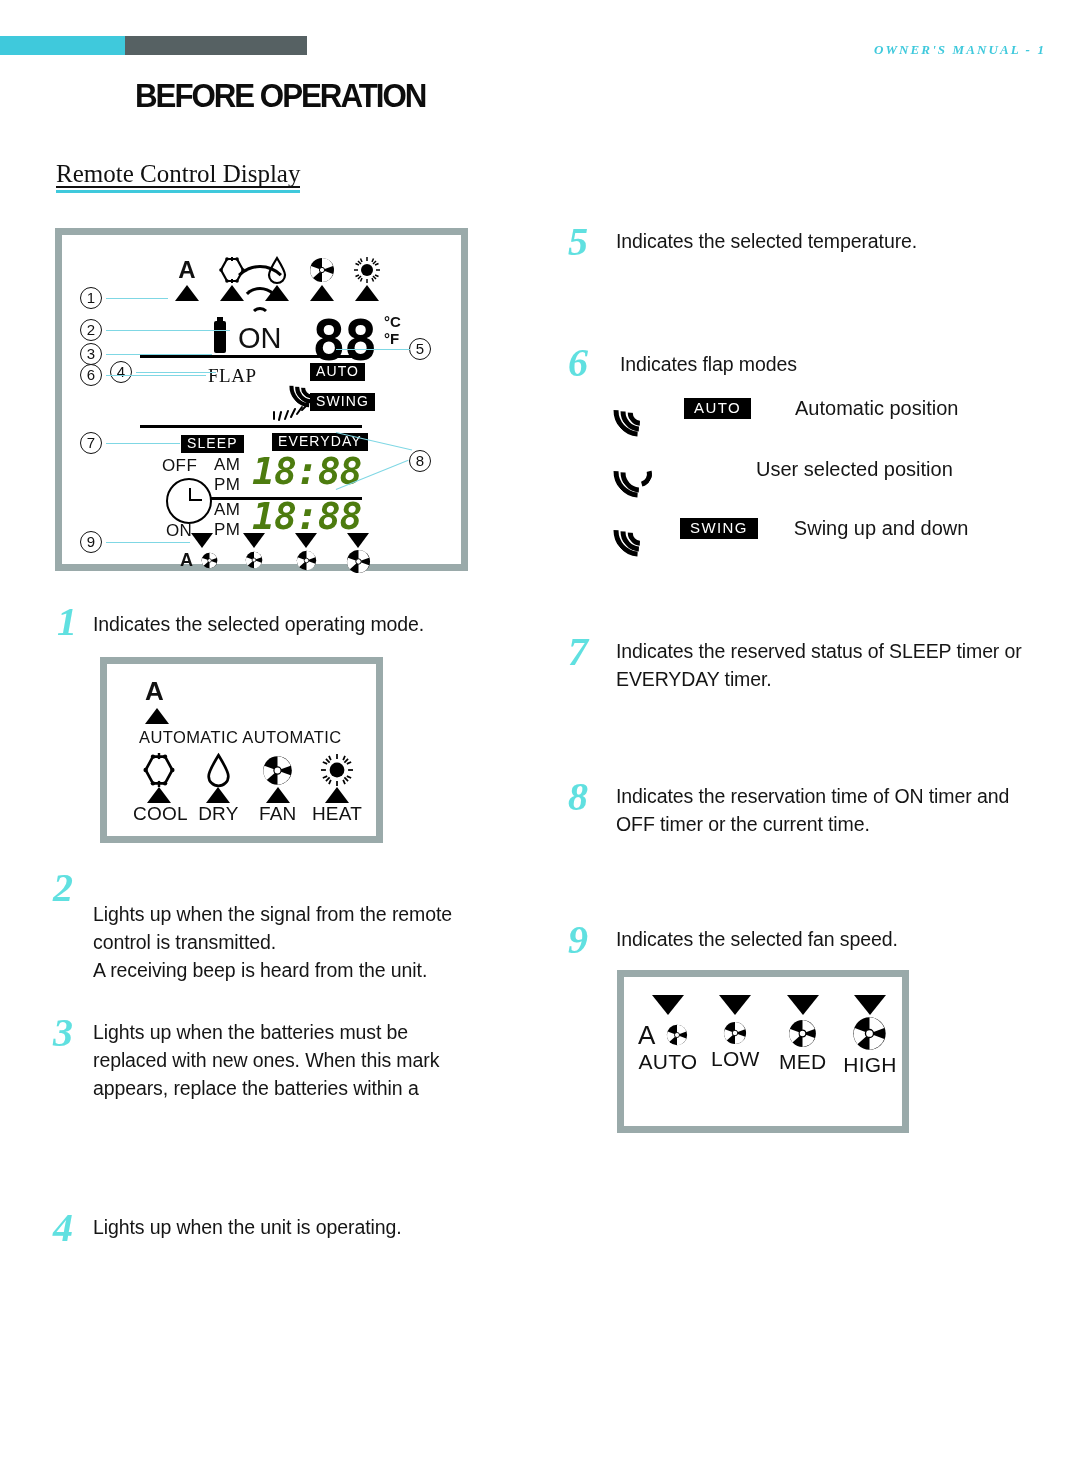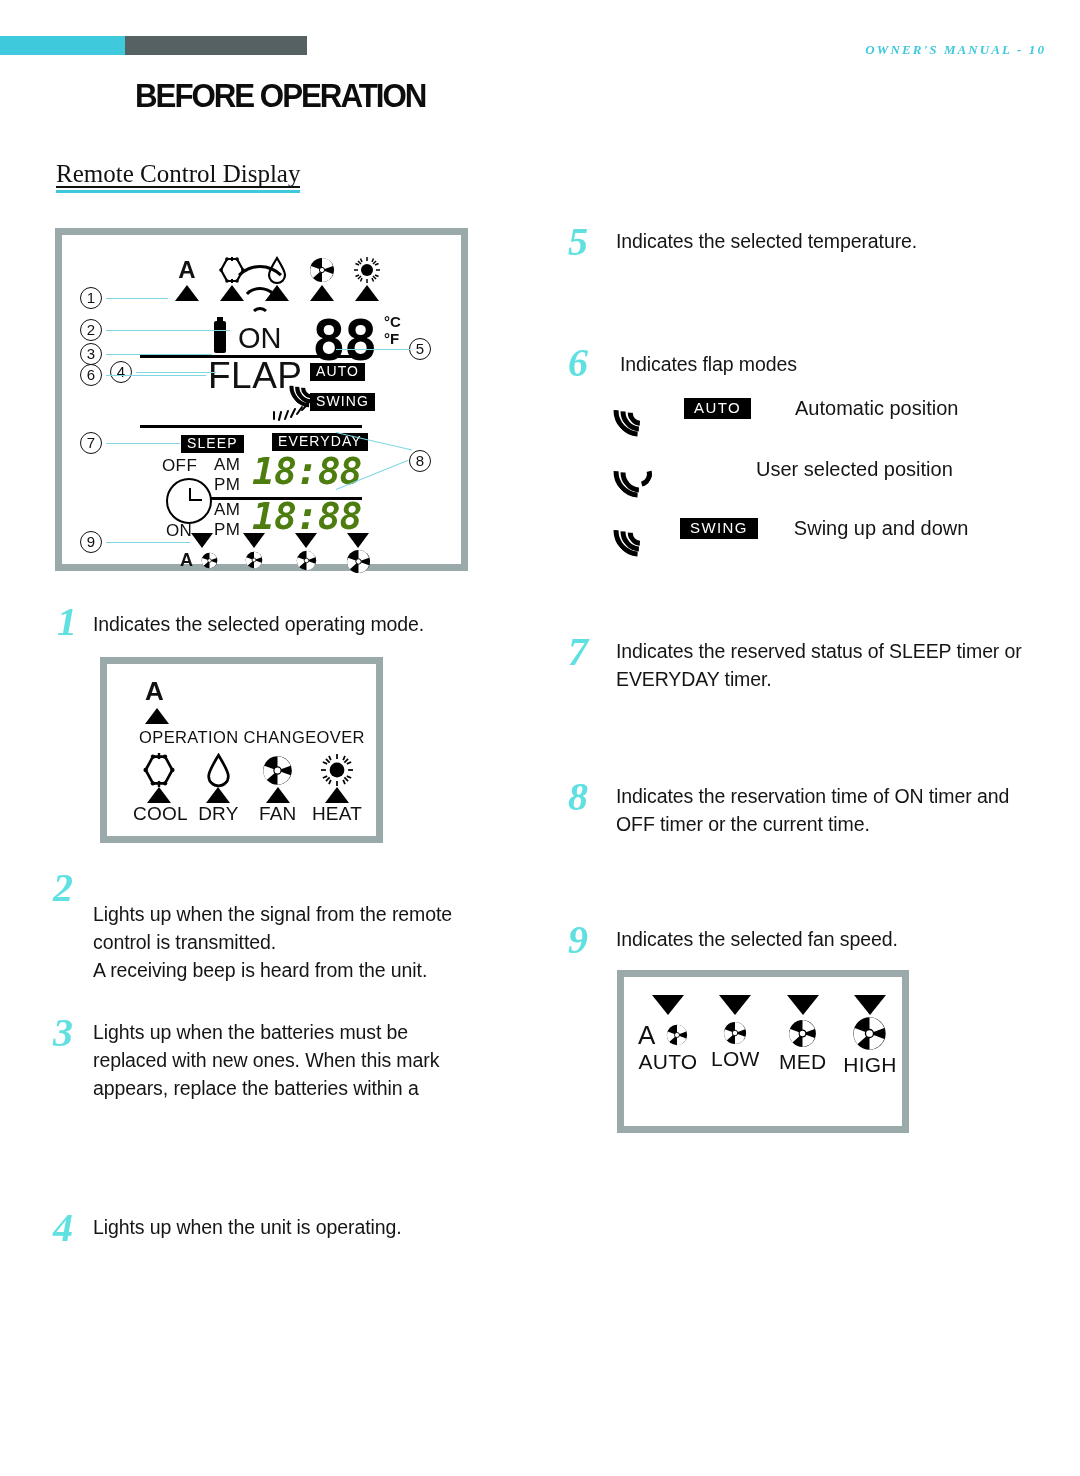--- a/index.html
+++ b/index.html
@@ -68,21 +68,21 @@
   .battery{position:absolute;left:152px;top:86px;width:12px;height:32px;background:#000;border-radius:2px;}
   .battery:before{content:"";position:absolute;left:3px;top:-4px;width:6px;height:4px;background:#000;}
   .on-word{position:absolute;left:176px;top:88px;font-size:29px;line-height:30px;letter-spacing:0px;}
 
   .temp-digits{position:absolute;left:250px;top:78px;font-size:56px;line-height:54px;
                font-family:"DejaVu Sans Mono", monospace;font-weight:bold;letter-spacing:-2px;color:#000;}
   .temp-unit{position:absolute;left:322px;top:78px;font-size:15px;font-weight:bold;line-height:17px;}
 
   .hline{position:absolute;background:#000;height:3px;}
 
-  .flap-word{position:absolute;left:146px;top:127px;font-size:37px;line-height:28px;letter-spacing:0.5px;}
+  .flap-word{position:absolute;left:146px;top:127px;font-size:19px;line-height:28px;letter-spacing:0.5px;font-family:Liberation Serif, serif;}
 
   .chip{position:absolute;background:#000;color:#fff;font-size:14px;font-weight:normal;
         letter-spacing:1.1px;padding:1px 6px 2px;line-height:15px;font-family:"Liberation Sans",sans-serif;}
 
   .sleep-chip{left:119px;top:200px;}
   .everyday-chip{left:210px;top:198px;}
   .auto-chip{left:248px;top:128px;}
   .swing-chip{left:248px;top:158px;}
 
   .small-lbl{position:absolute;font-size:17px;line-height:18px;letter-spacing:0.4px;}
@@ -135,21 +135,21 @@
   .flap-txt{font-size:20px;color:#151515;line-height:24px;}
 
   
   svg{display:block;margin:0 auto;overflow:visible;}
 </style>
 </head>
 <body>
 
 <div class="bar-cyan"></div>
 <div class="bar-grey"></div>
-<div class="manual-tag">OWNER'S MANUAL - 10</div>
+<div class="manual-tag">OWNER'S MANUAL - 1</div>
 <div class="page-title">BEFORE OPERATION</div>
 <div class="section-head">
   <span>Remote Control Display</span>
   <span class="rule-dark"></span>
   <span class="rule-cyan"></span>
 </div>
 
 <div class="framed" id="lcd-panel">
   <div class="inner"></div>
   <div class="lcd-body">
@@ -358,21 +358,21 @@
 
 <div class="num" style="left:57px;top:602px;">1</div>
 <div class="para" style="left:93px;top:610px;width:420px;">Indicates the selected operating mode.</div>
 
 <div class="framed" id="mode-box">
   <div class="inner"></div>
   <div class="a-letter">A</div>
   <div class="a-tri">
     <div class="tri-up" style="margin:0;"></div>
   </div>
-  <div class="auto-cap">OPERATION CHANGEOVER</div>
+  <div class="auto-cap">AUTOMATIC AUTOMATIC</div>
   <div class="mb-row">
     <div class="mb-cell">
       <svg width="34" height="32" viewBox="0 0 28 26">
         <polygon points="9,2 19,2 25,13 19,24 9,24 3,13" fill="none" stroke="#000" stroke-width="2.2"></polygon>
         <circle cx="9" cy="2" r="1.8" fill="#000"></circle>
           <circle cx="19" cy="2" r="1.8" fill="#000"></circle>
         <circle cx="25" cy="13" r="1.8" fill="#000"></circle>
           <circle cx="19" cy="24" r="1.8" fill="#000"></circle>
         <circle cx="9" cy="24" r="1.8" fill="#000"></circle>
           <circle cx="3" cy="13" r="1.8" fill="#000"></circle>

